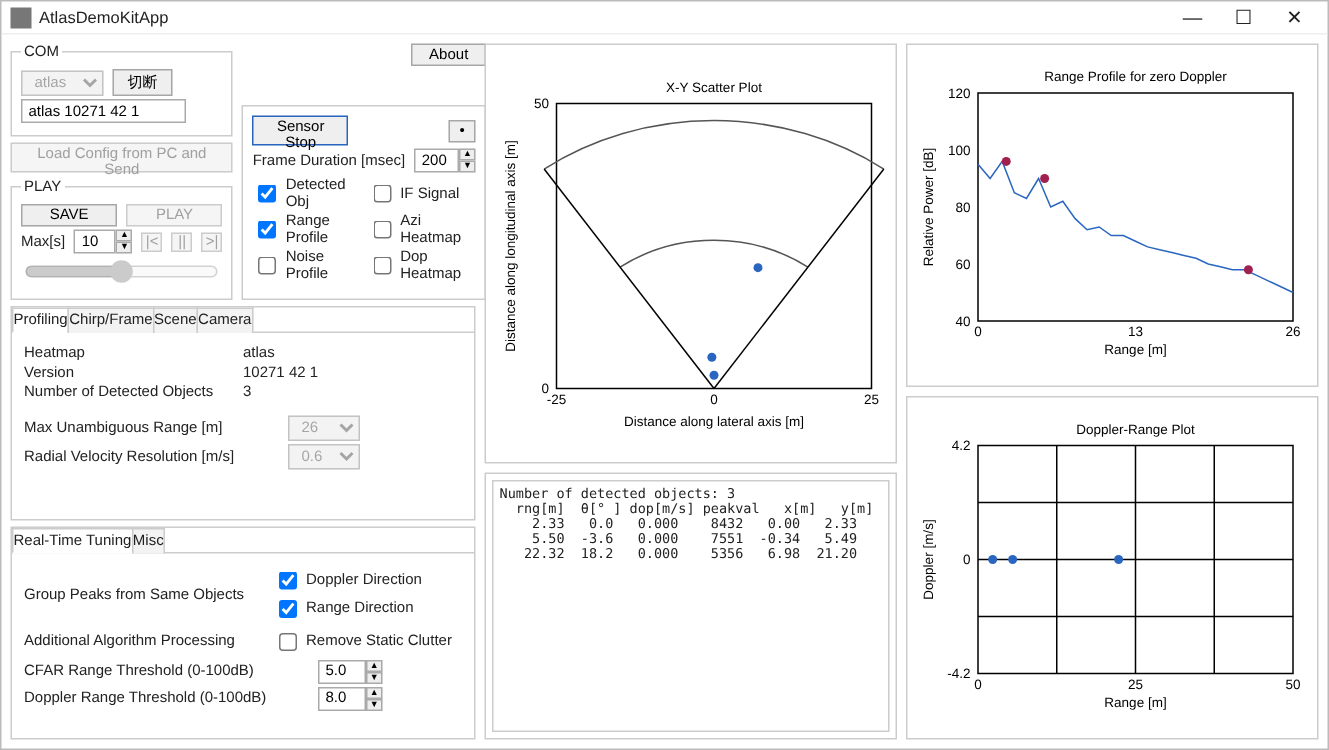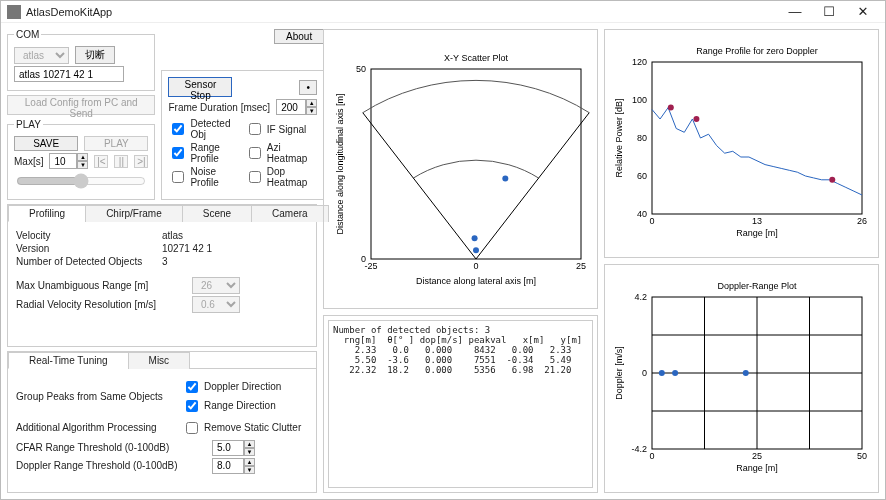--- a/index.html
+++ b/index.html
@@ -17,21 +17,21 @@
   legend { font-size:10px; padding:0 2px; }
   .btn { border:1px solid #a7a7a7; background:#efefef; padding:1px 6px; font-size:10px; }
   .btn.primary { border:1px solid #2a66c0; }
   .btn.disabled { color:#a0a0a0; background:#f5f5f5; border-color:#ccc; }
   .smallinput { width:48px; border:1px solid #aaa; font-size:10px; padding:0 4px; height:16px; }
   select.smallinput { height:17px; }
   .chk { display:flex; align-items:center; gap:3px; margin:1px 0; }
   .chk input { width:12px; height:12px; }
   .tabbox { border:1px solid #ccc; flex:1; display:flex; flex-direction:column; }
   .tabs { display:flex; border-bottom:1px solid #ccc; }
-  .tab { padding:2px 20px; border:1px solid #ccc; border-bottom:none; margin-right:-1px; margin-bottom:-1px; background:#f3f3f3; }
+  .tab { padding:2px 0; border:1px solid #ccc; border-bottom:none; margin-right:-1px; margin-bottom:-1px; background:#f3f3f3; }
   .tab.active { background:#fff; border-bottom:1px solid #fff; }
   .tabbody { padding:6px 8px; flex:1; overflow:auto; }
   .row { display:flex; align-items:center; gap:6px; margin:2px 0; }
   .lbl { white-space:nowrap; }
   .plotpanel { border:1px solid #ccc; flex:1; display:flex; flex-direction:column; align-items:center; justify-content:center; padding:4px; }
   .plotpair { display:flex; gap:6px; flex:1; }
   .plotcol { flex:1; display:flex; flex-direction:column; gap:6px; }
   svg { font-family:inherit; }
   .console { border:1px solid #ccc; width:100%; flex:1; font-family:Consolas,monospace; font-size:9px; padding:4px; white-space:pre; overflow:auto; }
   .spin { display:inline-flex; align-items:center; }
@@ -148,21 +148,21 @@
 
       <div class="tabbox" style="flex:1">
         <div class="tabs">
           <div class="tab active">Profiling</div>
           <div class="tab">Chirp/Frame</div>
           <div class="tab">Scene</div>
           <div class="tab">Camera</div>
         </div>
         <div class="tabbody">
           <div class="row">
-              <span style="width:140px;" class="lbl">Velocity</span>
+              <span style="width:140px;" class="lbl">Heatmap</span>
               <span>atlas</span>
             </div>
           <div class="row">
               <span style="width:140px;" class="lbl">Version</span>
               <span>10271 42 1</span>
             </div>
           <div class="row">
               <span style="width:140px;" class="lbl">Number of Detected Objects</span>
               <span>3</span>
             </div>

